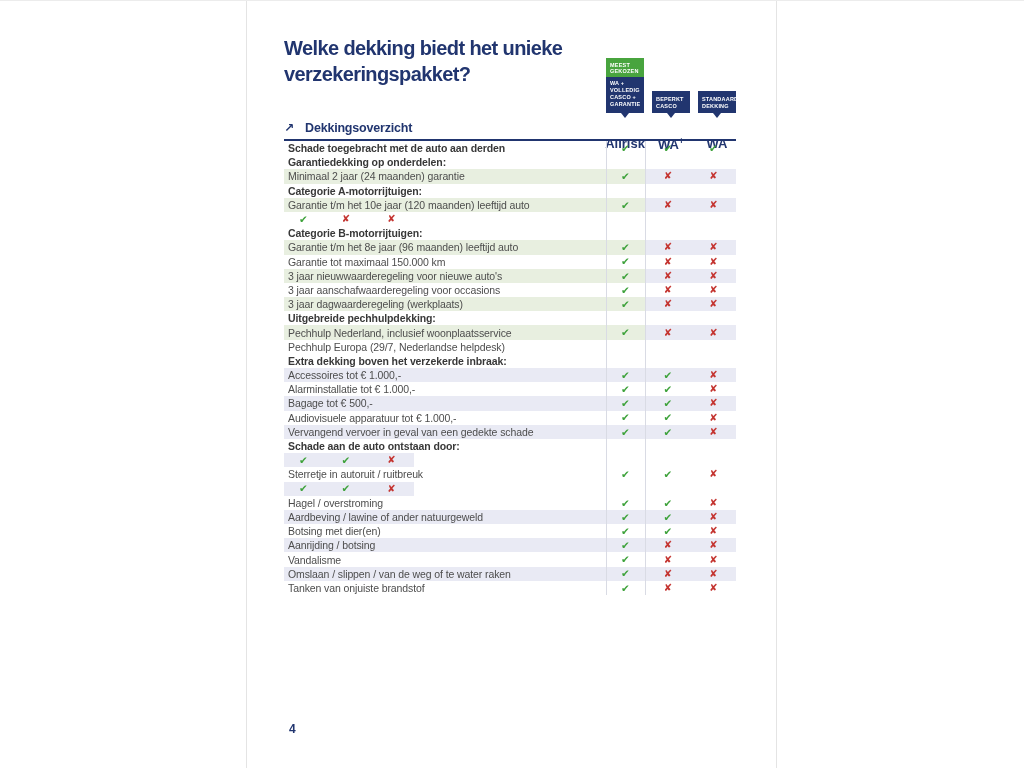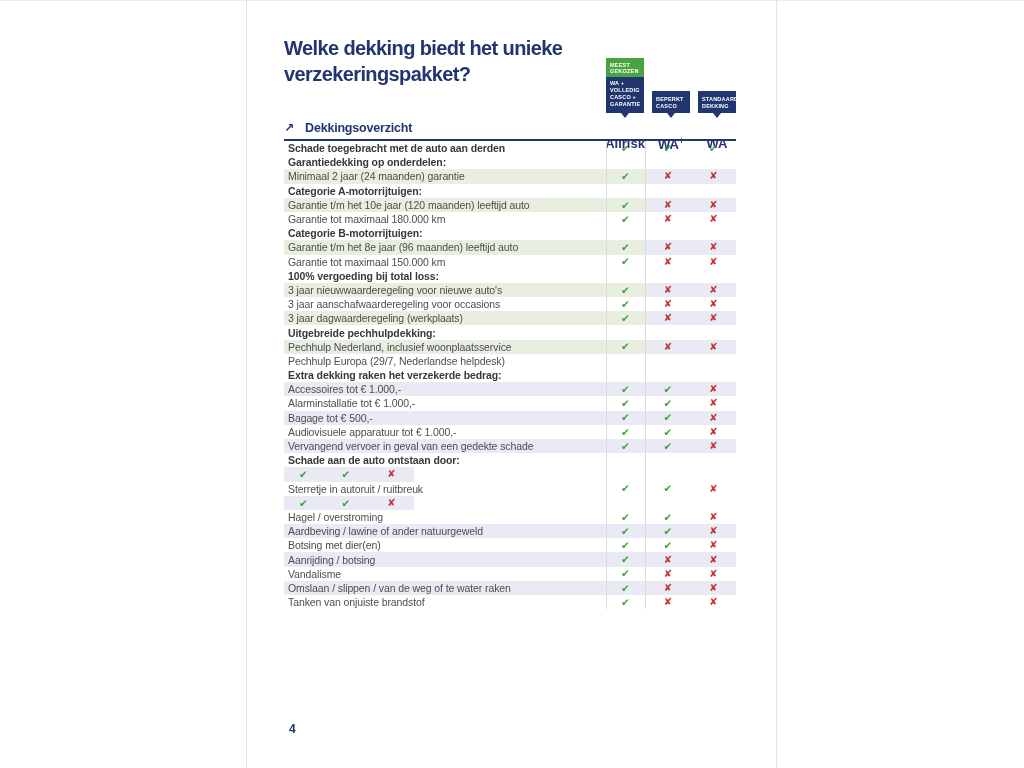--- a/index.html
+++ b/index.html
@@ -157,21 +157,20 @@
             <span class="mk yes">✔</span>
           </div>
           <div class="cell mark m1 bg-lav">
             <span class="mk no">✘</span>
           </div>
           <div class="cell mark m2 bg-lav">
             <span class="mk no">✘</span>
           </div>
         </div>
         <div class="trow">
-          <div class="cell label">Garantie tot maximaal 180.000 km</div>
           <div class="cell mark m0">
             <span class="mk yes">✔</span>
           </div>
           <div class="cell mark m1">
             <span class="mk no">✘</span>
           </div>
           <div class="cell mark m2">
             <span class="mk no">✘</span>
           </div>
         </div>
@@ -198,26 +197,20 @@
           <div class="cell mark m0">
             <span class="mk yes">✔</span>
           </div>
           <div class="cell mark m1">
             <span class="mk no">✘</span>
           </div>
           <div class="cell mark m2">
             <span class="mk no">✘</span>
           </div>
         </div>
-        <div class="trow gap">
-          <div class="cell label bold">100% vergoeding bij total loss:</div>
-          <div class="cell mark m0"></div>
-          <div class="cell mark m1"></div>
-          <div class="cell mark m2"></div>
-        </div>
         <div class="trow">
           <div class="cell label bg-green">3 jaar nieuwwaarderegeling voor nieuwe auto's</div>
           <div class="cell mark m0 bg-green">
             <span class="mk yes">✔</span>
           </div>
           <div class="cell mark m1 bg-lav">
             <span class="mk no">✘</span>
           </div>
           <div class="cell mark m2 bg-lav">
             <span class="mk no">✘</span>
@@ -265,21 +258,21 @@
             <span class="mk no">✘</span>
           </div>
         </div>
         <div class="trow">
           <div class="cell label">Pechhulp Europa (29/7, Nederlandse helpdesk)</div>
           <div class="cell mark m0"></div>
           <div class="cell mark m1"></div>
           <div class="cell mark m2"></div>
         </div>
         <div class="trow gap">
-          <div class="cell label bold">Extra dekking raken het verzekerde bedrag:</div>
+          <div class="cell label bold">Extra dekking boven het verzekerde inbraak:</div>
           <div class="cell mark m0"></div>
           <div class="cell mark m1"></div>
           <div class="cell mark m2"></div>
         </div>
         <div class="trow">
           <div class="cell label bg-lav">Accessoires tot € 1.000,-</div>
           <div class="cell mark m0 bg-lav">
             <span class="mk yes">✔</span>
           </div>
           <div class="cell mark m1 bg-lav">

